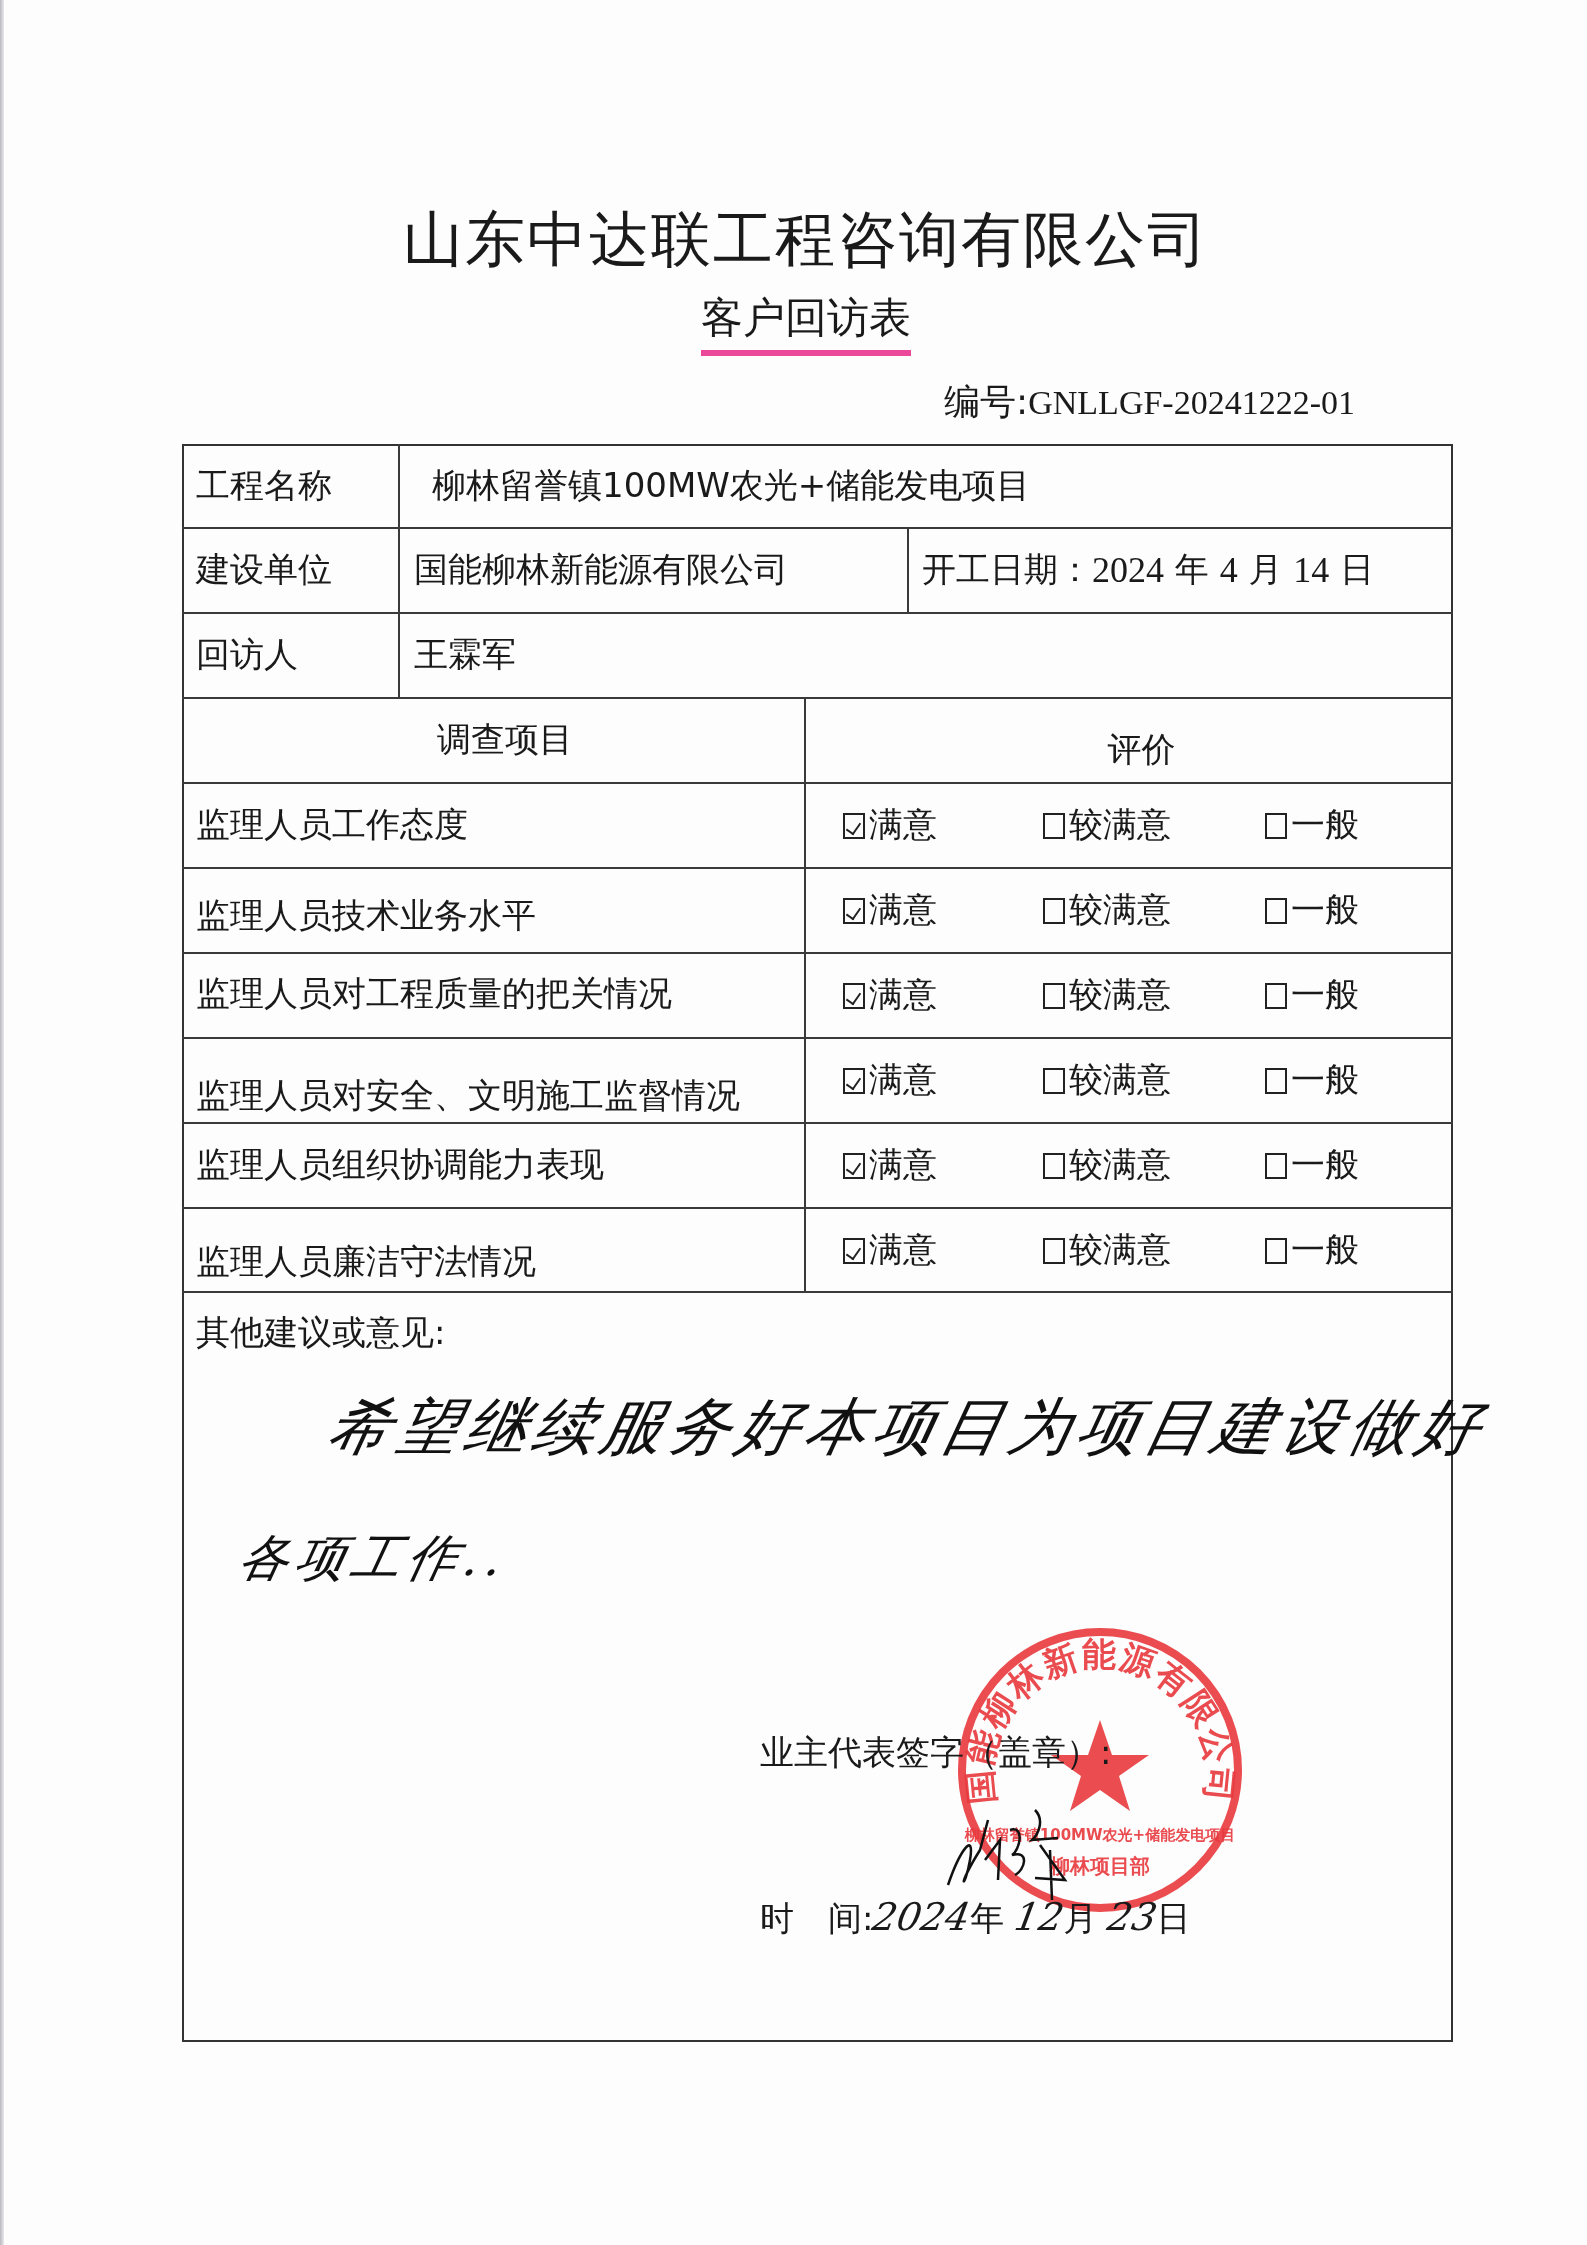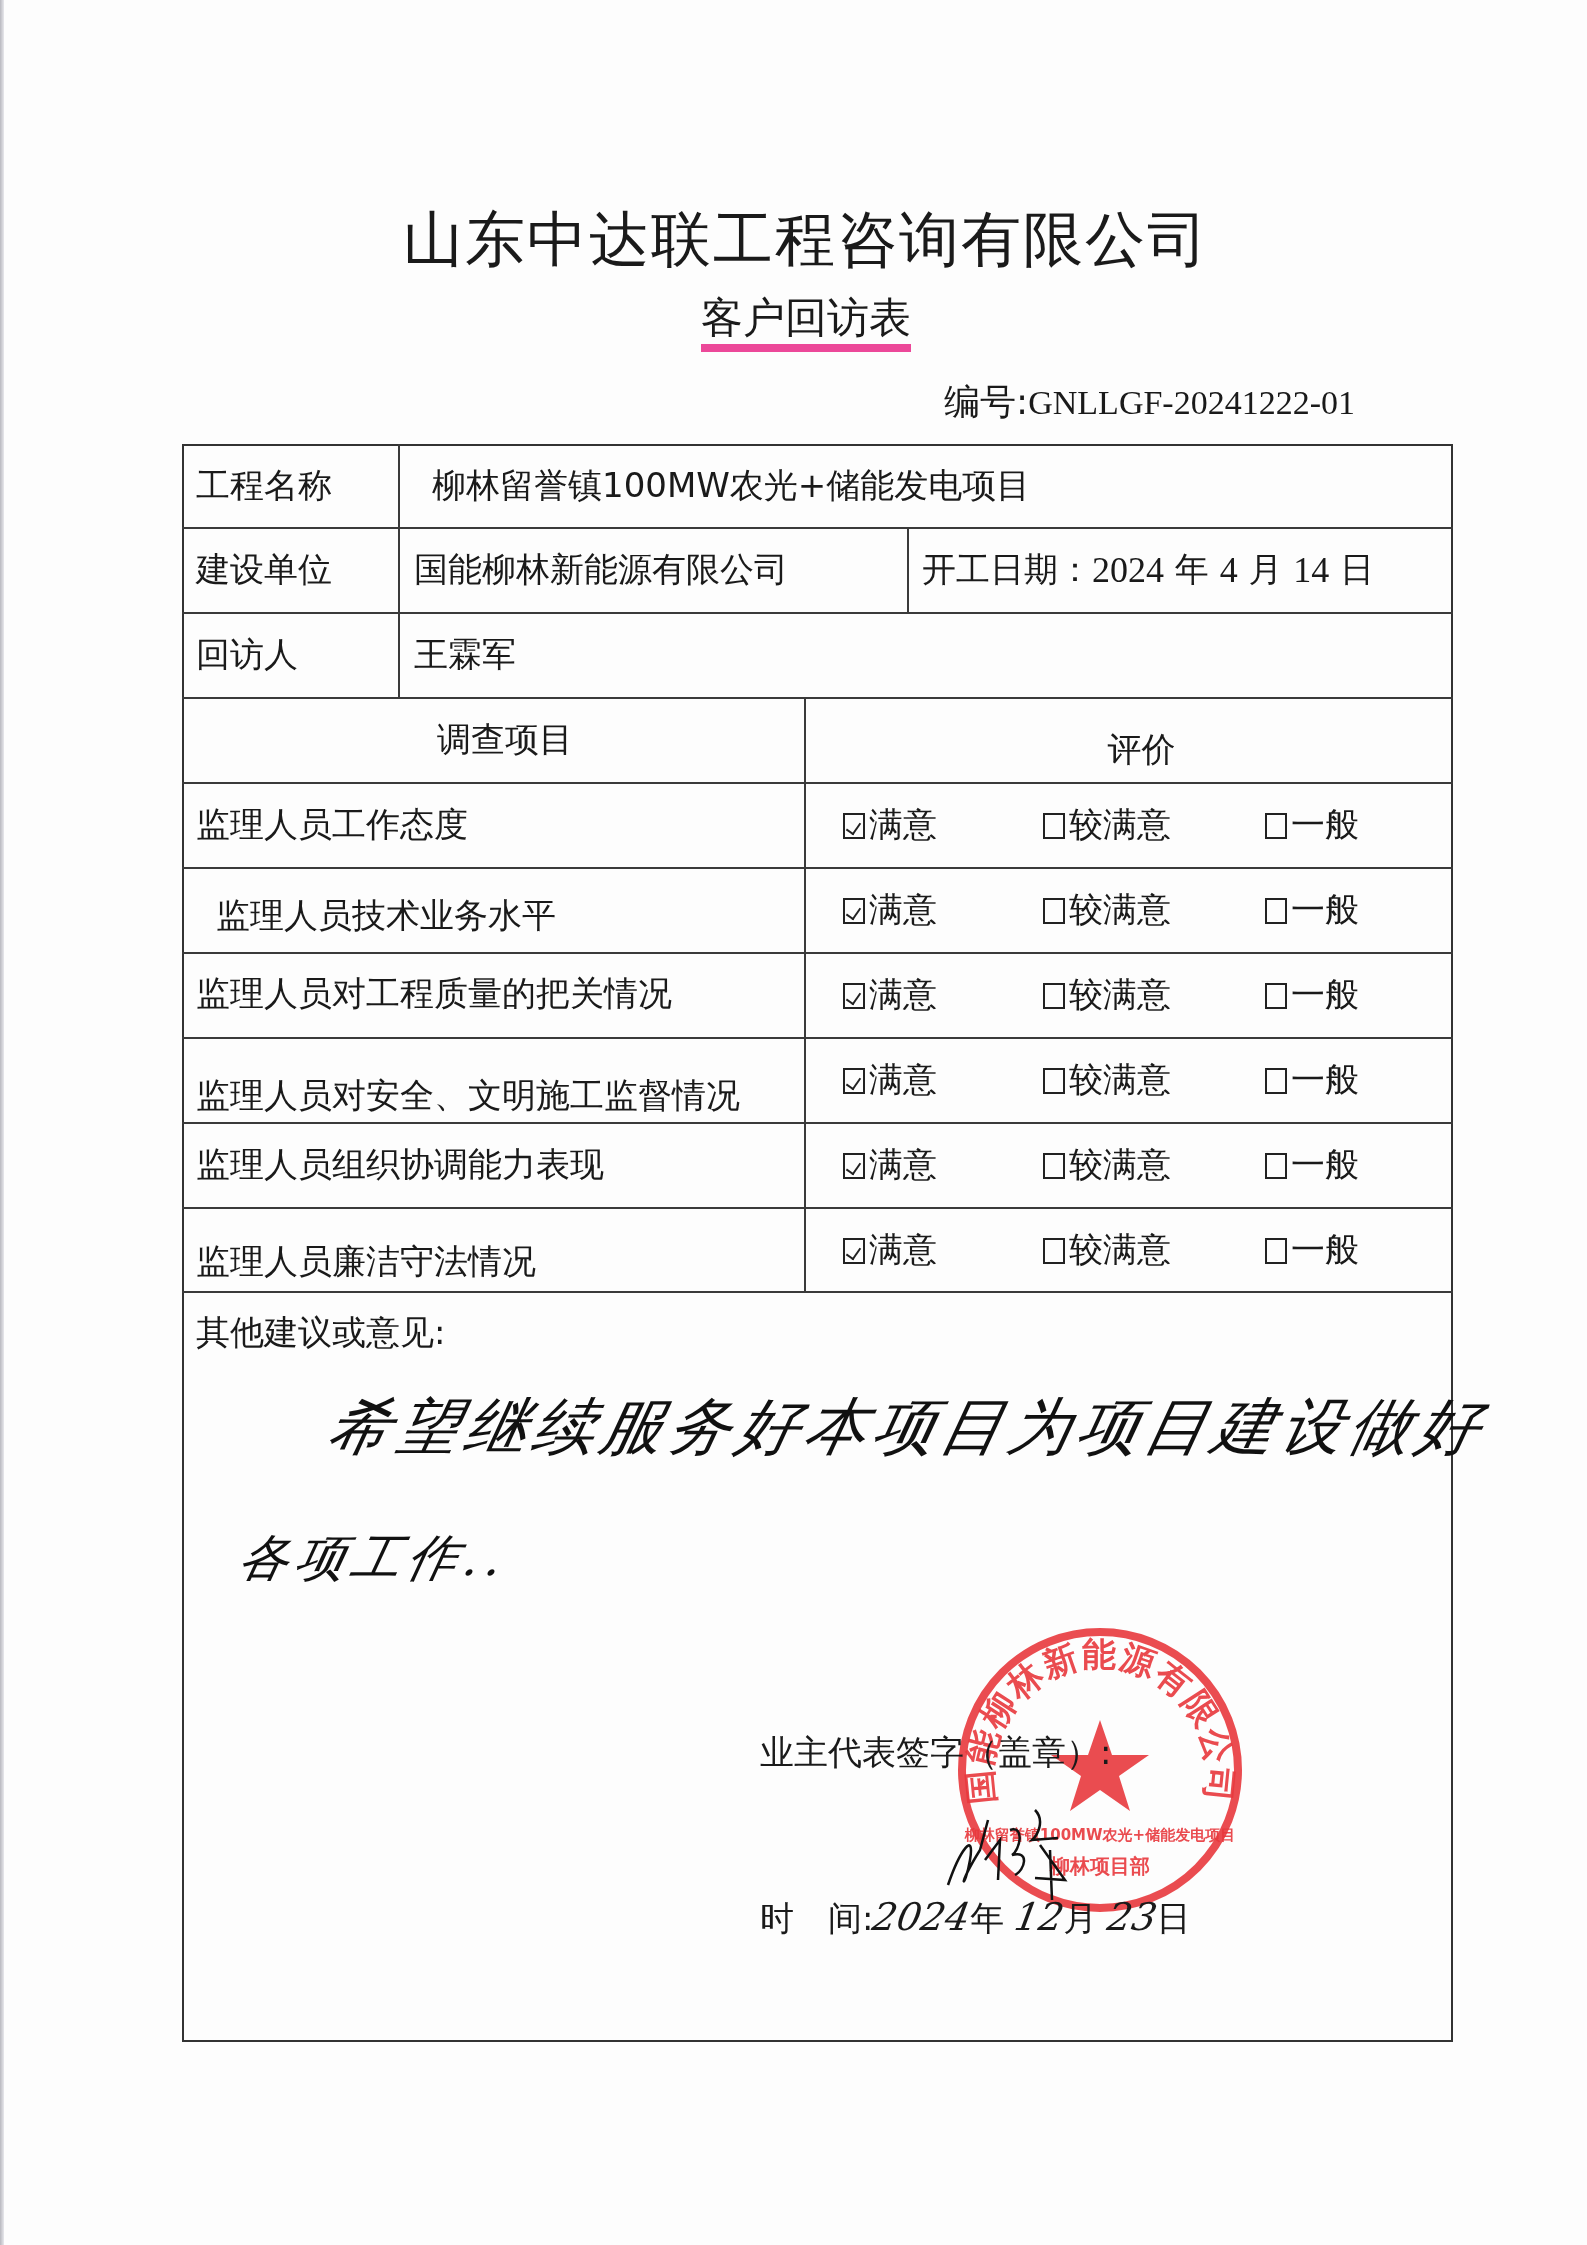--- a/index.html
+++ b/index.html
@@ -11,21 +11,21 @@
   }
   .scan-edge { position: absolute; left: 0; top: 0; width: 4px; height: 2245px; background: linear-gradient(to right, #b8b8bf, #e8e8ec); }
   .title {
     position: absolute; top: 200px; left: 0; width: 1612px; text-align: center;
     font-size: 60px; letter-spacing: 2px; font-family: "DejaVu Sans", sans-serif; font-weight: 400;
   }
   .subtitle {
     position: absolute; top: 290px; left: 0; width: 1612px; text-align: center;
     font-size: 42px; font-family: "DejaVu Sans", sans-serif;
   }
-  .subtitle span { border-bottom: 8px solid #ec4899; padding-bottom: 2px; }
+  .subtitle span { border-bottom: 6px solid #ec4899; padding-bottom: 8px; }
   .docno {
     position: absolute; top: 378px; right: 232px; font-size: 34px;
     font-family: "Liberation Serif", serif;
   }
   .docno .lbl { font-family: "DejaVu Sans", sans-serif; font-size: 36px; }
 
   .frame { position: absolute; left: 182px; top: 444px; width: 1271px; height: 1598px; border: 2px solid #333; box-sizing: border-box; }
   .hl { position: absolute; height: 2px; background: #3a3a3a; }
   .vl { position: absolute; width: 2px; background: #3a3a3a; }
 
@@ -103,21 +103,21 @@
       <span>满意</span>
     </div>
     <div class="opt" style="left: 1043px; top: 782px; height: 85px;">
       <span class="box"></span>
       <span>较满意</span>
     </div>
     <div class="opt" style="left: 1265px; top: 782px; height: 85px;">
       <span class="box"></span>
       <span>一般</span>
     </div>
-    <div class="cell" style="left: 196px; top: 867px; height: 97px; margin-left: 20px;">监理人员技术业务水平</div>
+    <div class="cell" style="left: 196px; top: 867px; height: 97px;">监理人员技术业务水平</div>
     <div class="opt" style="left: 843px; top: 867px; height: 85px;">
       <span class="box checked"></span>
       <span>满意</span>
     </div>
     <div class="opt" style="left: 1043px; top: 867px; height: 85px;">
       <span class="box"></span>
       <span>较满意</span>
     </div>
     <div class="opt" style="left: 1265px; top: 867px; height: 85px;">
       <span class="box"></span>

